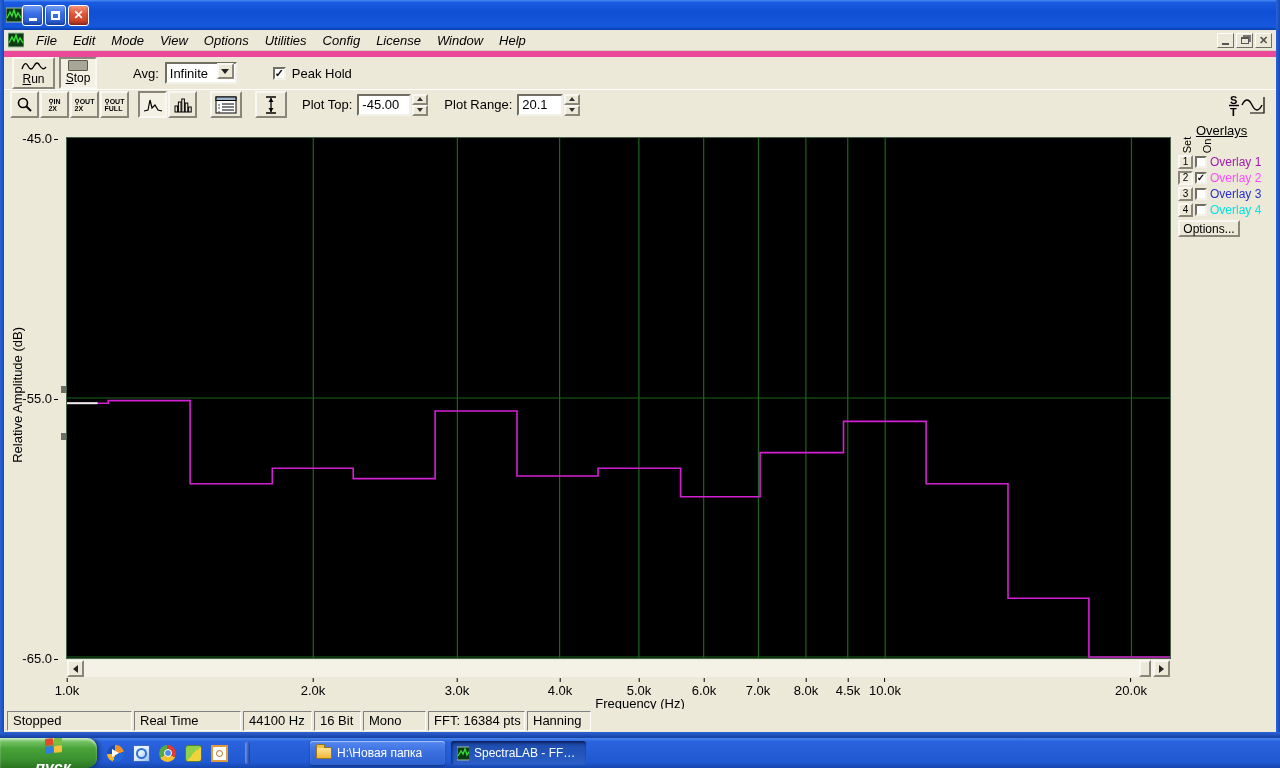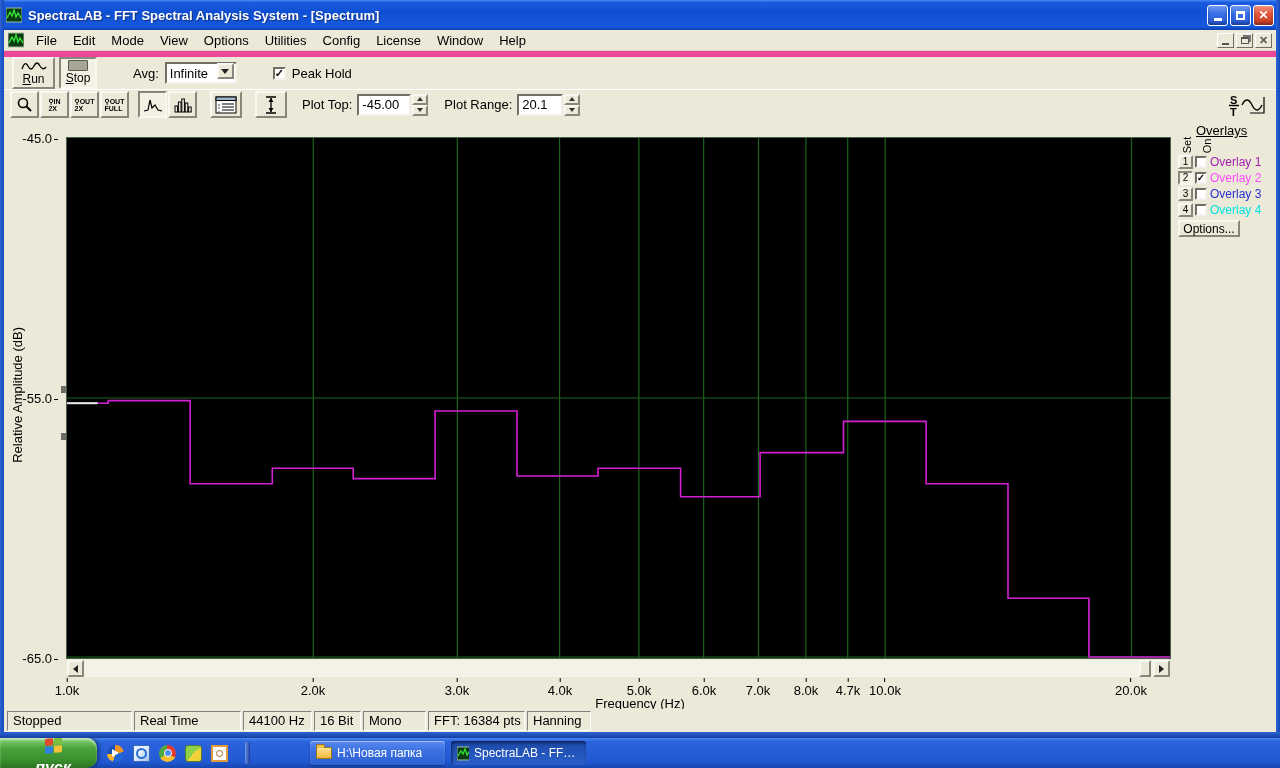--- a/index.html
+++ b/index.html
@@ -21,21 +21,21 @@
   .win-controls { display:flex; gap:2px; }
   .wbtn { width:21px; height:21px; border:1px solid #fff; border-radius:3px; color:#fff;
     display:flex; align-items:center; justify-content:center; font-size:12px; font-weight:bold;
     background:linear-gradient(#6f9bf2 0%, #3a6fe8 40%, #2558cc 100%); box-shadow:inset 0 -2px 3px rgba(0,0,40,.35); }
   .wbtn.close { background:linear-gradient(#f3937e 0%, #e3573a 40%, #c13a1d 100%); }
   .glyph-min { width:8px; height:3px; background:#fff; margin-top:8px; }
   .glyph-max { width:9px; height:9px; border:2px solid #fff; border-top-width:3px; }
 
   .menubar { position:absolute; left:4px; top:30px; width:1272px; height:21px; background:#ece9d8;
     display:flex; align-items:center; padding:0 4px; border-bottom:1px solid #d8d4c0; }
-  .menu-item { font-size:13px; color:#000; padding:6px 8px; }
+  .menu-item { font-size:13px; color:#000; padding:6px 8px;font-style:italic; }
   .mdi-controls { margin-left:auto; display:flex; gap:2px; }
   .mdibtn { width:17px; height:15px; background:#ece9d8; border:1px solid; border-color:#fff #716f64 #716f64 #fff;
     display:flex; align-items:center; justify-content:center; }
   .g-dash { width:7px; height:2px; background:#555; margin-top:7px; }
   .g-rest { width:8px; height:7px; border:1px solid #555; border-top:2px solid #555; box-shadow:2px -2px 0 -0px #777; }
   .g-x { color:#555; font-size:11px; font-weight:bold; line-height:1; }
 
   
   .toolbar1 { position:absolute; left:4px; top:51px; width:1272px; height:38px; background:#ece9d8;
     border-top:6px solid #ec4899; display:flex; align-items:center; padding-left:8px; }
@@ -146,21 +146,20 @@
     <div class="side-border right"></div>
     <div class="bottom-border"></div>
 
     <div class="titlebar">
       <span class="app-icon16">
         <svg width="16" height="16">
             <rect x="0" y="1" width="16" height="14" fill="#0c3b12" stroke="#9fbf9f"></rect>
             <polyline points="1,11 4,5 6,9 8,3 10,10 12,6 15,11" fill="none" stroke="#35e035" stroke-width="1.4"></polyline>
           </svg>
       </span>
-      <span class="title-text">SpectraLAB - FFT Spectral Analysis System - [Spectrum]</span>
       <div class="win-controls">
         <div class="wbtn">
             <span class="glyph-min"></span>
           </div>
         <div class="wbtn">
             <span class="glyph-max"></span>
           </div>
         <div class="wbtn close">✕</div>
       </div>
     </div>
@@ -345,21 +344,21 @@
 
       <div class="xticks" id="xticks">
           <div class="xtick" style="left: 0px;">1.0k</div>
           <div class="xtick" style="left: 246px;">2.0k</div>
           <div class="xtick" style="left: 390px;">3.0k</div>
           <div class="xtick" style="left: 493px;">4.0k</div>
           <div class="xtick" style="left: 572px;">5.0k</div>
           <div class="xtick" style="left: 637px;">6.0k</div>
           <div class="xtick" style="left: 691px;">7.0k</div>
           <div class="xtick" style="left: 739px;">8.0k</div>
-          <div class="xtick" style="left: 781px;">4.7k</div>
+          <div class="xtick" style="left: 781px;">4.5k</div>
           <div class="xtick" style="left: 818px;">10.0k</div>
           <div class="xtick" style="left: 1064px;">20.0k</div>
         </div>
       <div class="xlabel">Frequency (Hz)</div>
 
       <div class="ov-panel">
         <div class="ov-heading">Overlays</div>
         <span class="ov-vlab" style="left:1px; top:16px">Set</span>
         <span class="ov-vlab" style="left:22px; top:17px">On</span>
         <div class="ov-rows" id="ov-rows">

